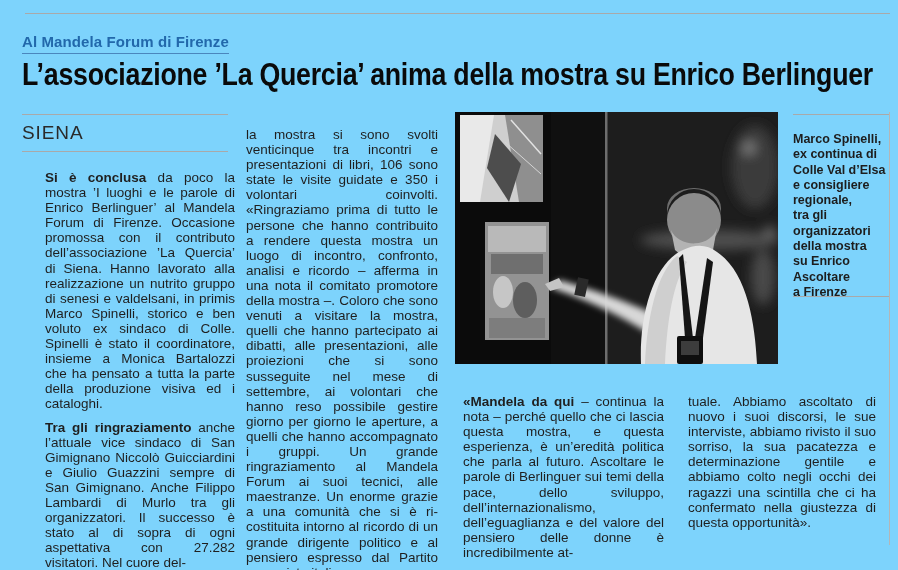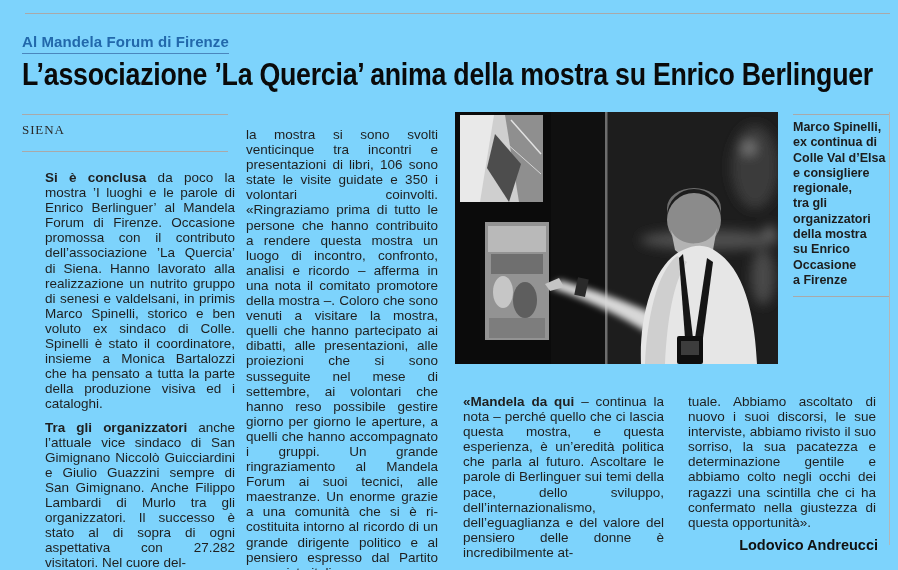--- a/index.html
+++ b/index.html
@@ -15,21 +15,21 @@
     padding-bottom:3px;border-bottom:1px solid #4a86bd;
     text-decoration:none;display:inline-block;letter-spacing:0.1px;
   }
   .headline{
     position:absolute;left:22px;top:57px;margin:0;
     font-size:32px;line-height:34px;font-weight:bold;color:#0a0a0a;
     white-space:nowrap;letter-spacing:-0.3px;
   }
   .section-label{
     position:absolute;left:22px;top:122px;
-    font-size:13px;letter-spacing:0.9px;color:#2a2a2a;font-family:Liberation Serif, serif;
+    font-size:19px;letter-spacing:0.9px;color:#2a2a2a;
   }
   .bodycol{
     position:absolute;font-size:13.5px;line-height:15.1px;
     text-align:justify;color:#1f1f1f;hyphens:auto;-webkit-hyphens:auto;
   }
   .bodycol p{margin:8px;}
   .lead{font-weight:bold;}
   .col1{left:37px;top:162px;width:206px;height:382px;}
   .col2{left:238px;top:119px;width:208px;height:426px;}
   .col3{left:455px;top:386px;width:217px;height:160px;}
@@ -37,42 +37,42 @@
   .byline{
     font-weight:bold;text-align:right;padding-right:6px;margin-top:3px;
     font-size:14.5px;color:#111;
   }
   .photo{
     position:absolute;left:455px;top:112px;width:323px;height:252px;
     background:#161616;overflow:hidden;
   }
   .photo svg{display:block;width:100%;height:100%;}
   .caption{
-    position:absolute;left:793px;top:120px;width:100px;
+    position:absolute;left:793px;top:132px;width:100px;
     font-size:12.5px;line-height:15.3px;font-weight:bold;color:#1d1d1d;
   }
 </style>
 </head>
 <body>
 
 <div class="page">
 
   <div class="hrule" style="left:25px;top:13px;width:865px;"></div>
 
   <a class="kicker" href="#">Al Mandela Forum di Firenze</a>
 
   <h1 class="headline" style="transform-origin: 0px 50%; transform: scaleX(0.835542);">L’associazione ’La Quercia’ anima della mostra su Enrico Berlinguer</h1>
 
   <div class="hrule" style="left:22px;top:114px;width:206px;"></div>
   <div class="section-label">SIENA</div>
   <div class="hrule" style="left:22px;top:151px;width:206px;"></div>
 
   <div class="bodycol col1" lang="it">
     <p><span class="lead">Si è conclusa</span><span> da poco la mostra ’I luoghi e le parole di Enrico Berlinguer’ al Mandela Forum di Firenze. Occasione promossa con il contributo dell’associazione ’La Quercia’ di Siena. Hanno lavorato alla realizzazione un nutrito gruppo di senesi e valdelsani, in primis Marco Spinelli, storico e ben voluto ex sindaco di Colle. Spinelli è stato il coordinatore, insieme a Monica Bartalozzi che ha pensato a tutta la parte della produzione visiva ed i cataloghi.</span></p>
-    <p><span class="lead">Tra gli organizzatori</span><span> anche l’attuale vice sindaco di San Gimignano Niccolò Guicciardini e Giulio Guazzini sempre di San Gimignano. Anche Filippo Lambardi di Murlo tra gli organizzatori. Il successo è stato al di sopra di ogni aspettativa con 27.282 visitatori. Nel cuore del-</span></p>
+    <p><span class="lead">Tra gli ringraziamento</span><span> anche l’attuale vice sindaco di San Gimignano Niccolò Guicciardini e Giulio Guazzini sempre di San Gimignano. Anche Filippo Lambardi di Murlo tra gli organizzatori. Il successo è stato al di sopra di ogni aspettativa con 27.282 visitatori. Nel cuore del-</span></p>
   </div>
 
   <div class="bodycol col2" lang="it">
     <p>la mostra si sono svolti venticinque tra incontri e presentazioni di libri, 106 sono state le visite guidate e 350 i volontari coinvolti. «Ringraziamo prima di tutto le persone che hanno contribuito a rendere questa mostra un luogo di incontro, confronto, analisi e ricordo – afferma in una nota il comitato promotore della mostra –. Coloro che sono venuti a visitare la mostra, quelli che hanno partecipato ai dibatti, alle presentazioni, alle proiezioni che si sono susseguite nel mese di settembre, ai volontari che hanno reso possibile gestire giorno per giorno le aperture, a quelli che hanno accompagnato i gruppi. Un grande ringraziamento al Mandela Forum ai suoi tecnici, alle maestranze. Un enorme grazie a una comunità che si è ri-costituita intorno al ricordo di un grande dirigente politico e al pensiero espresso dal Partito comunista italiano».</p>
   </div>
 
   <div class="photo">
     <svg viewBox="0 0 323 252" preserveAspectRatio="none">
       <defs>
         <filter id="b6" x="-50%" y="-50%" width="200%" height="200%">
@@ -136,29 +136,28 @@
   <div class="caption">
       <div>Marco Spinelli,</div>
       <div>ex continua di</div>
       <div>Colle Val d’Elsa</div>
       <div>e consigliere</div>
       <div>regionale,</div>
       <div>tra gli</div>
       <div>organizzatori</div>
       <div>della mostra</div>
       <div>su Enrico</div>
-      <div>Occasione</div>
+      <div>Ascoltare</div>
       <div>a Firenze</div>
     </div>
   <div class="hrule" style="left:793px;top:296px;width:97px;"></div>
 
   <div class="bodycol col3" lang="it">
     <p><span class="lead">«Mandela da qui</span><span> – continua la nota – perché quello che ci lascia questa mostra, e questa esperienza, è un’eredità politica che parla al futuro. Ascoltare le parole di Berlinguer sui temi della pace, dello sviluppo, dell’internazionalismo, dell’eguaglianza e del valore del pensiero delle donne è incredibilmente at-</span></p>
   </div>
 
   <div class="bodycol col4" lang="it">
     <p>tuale. Abbiamo ascoltato di nuovo i suoi discorsi, le sue interviste, abbiamo rivisto il suo sorriso, la sua pacatezza e determinazione gentile e abbiamo colto negli occhi dei ragazzi una scintilla che ci ha confermato nella giustezza di questa opportunità».</p>
-    <div class="byline">Lodovico Andreucci</div>
   </div>
 
   <div class="vrule" style="left:889px;top:112px;height:433px;"></div>
 
 </div>
 
 </body></html>

